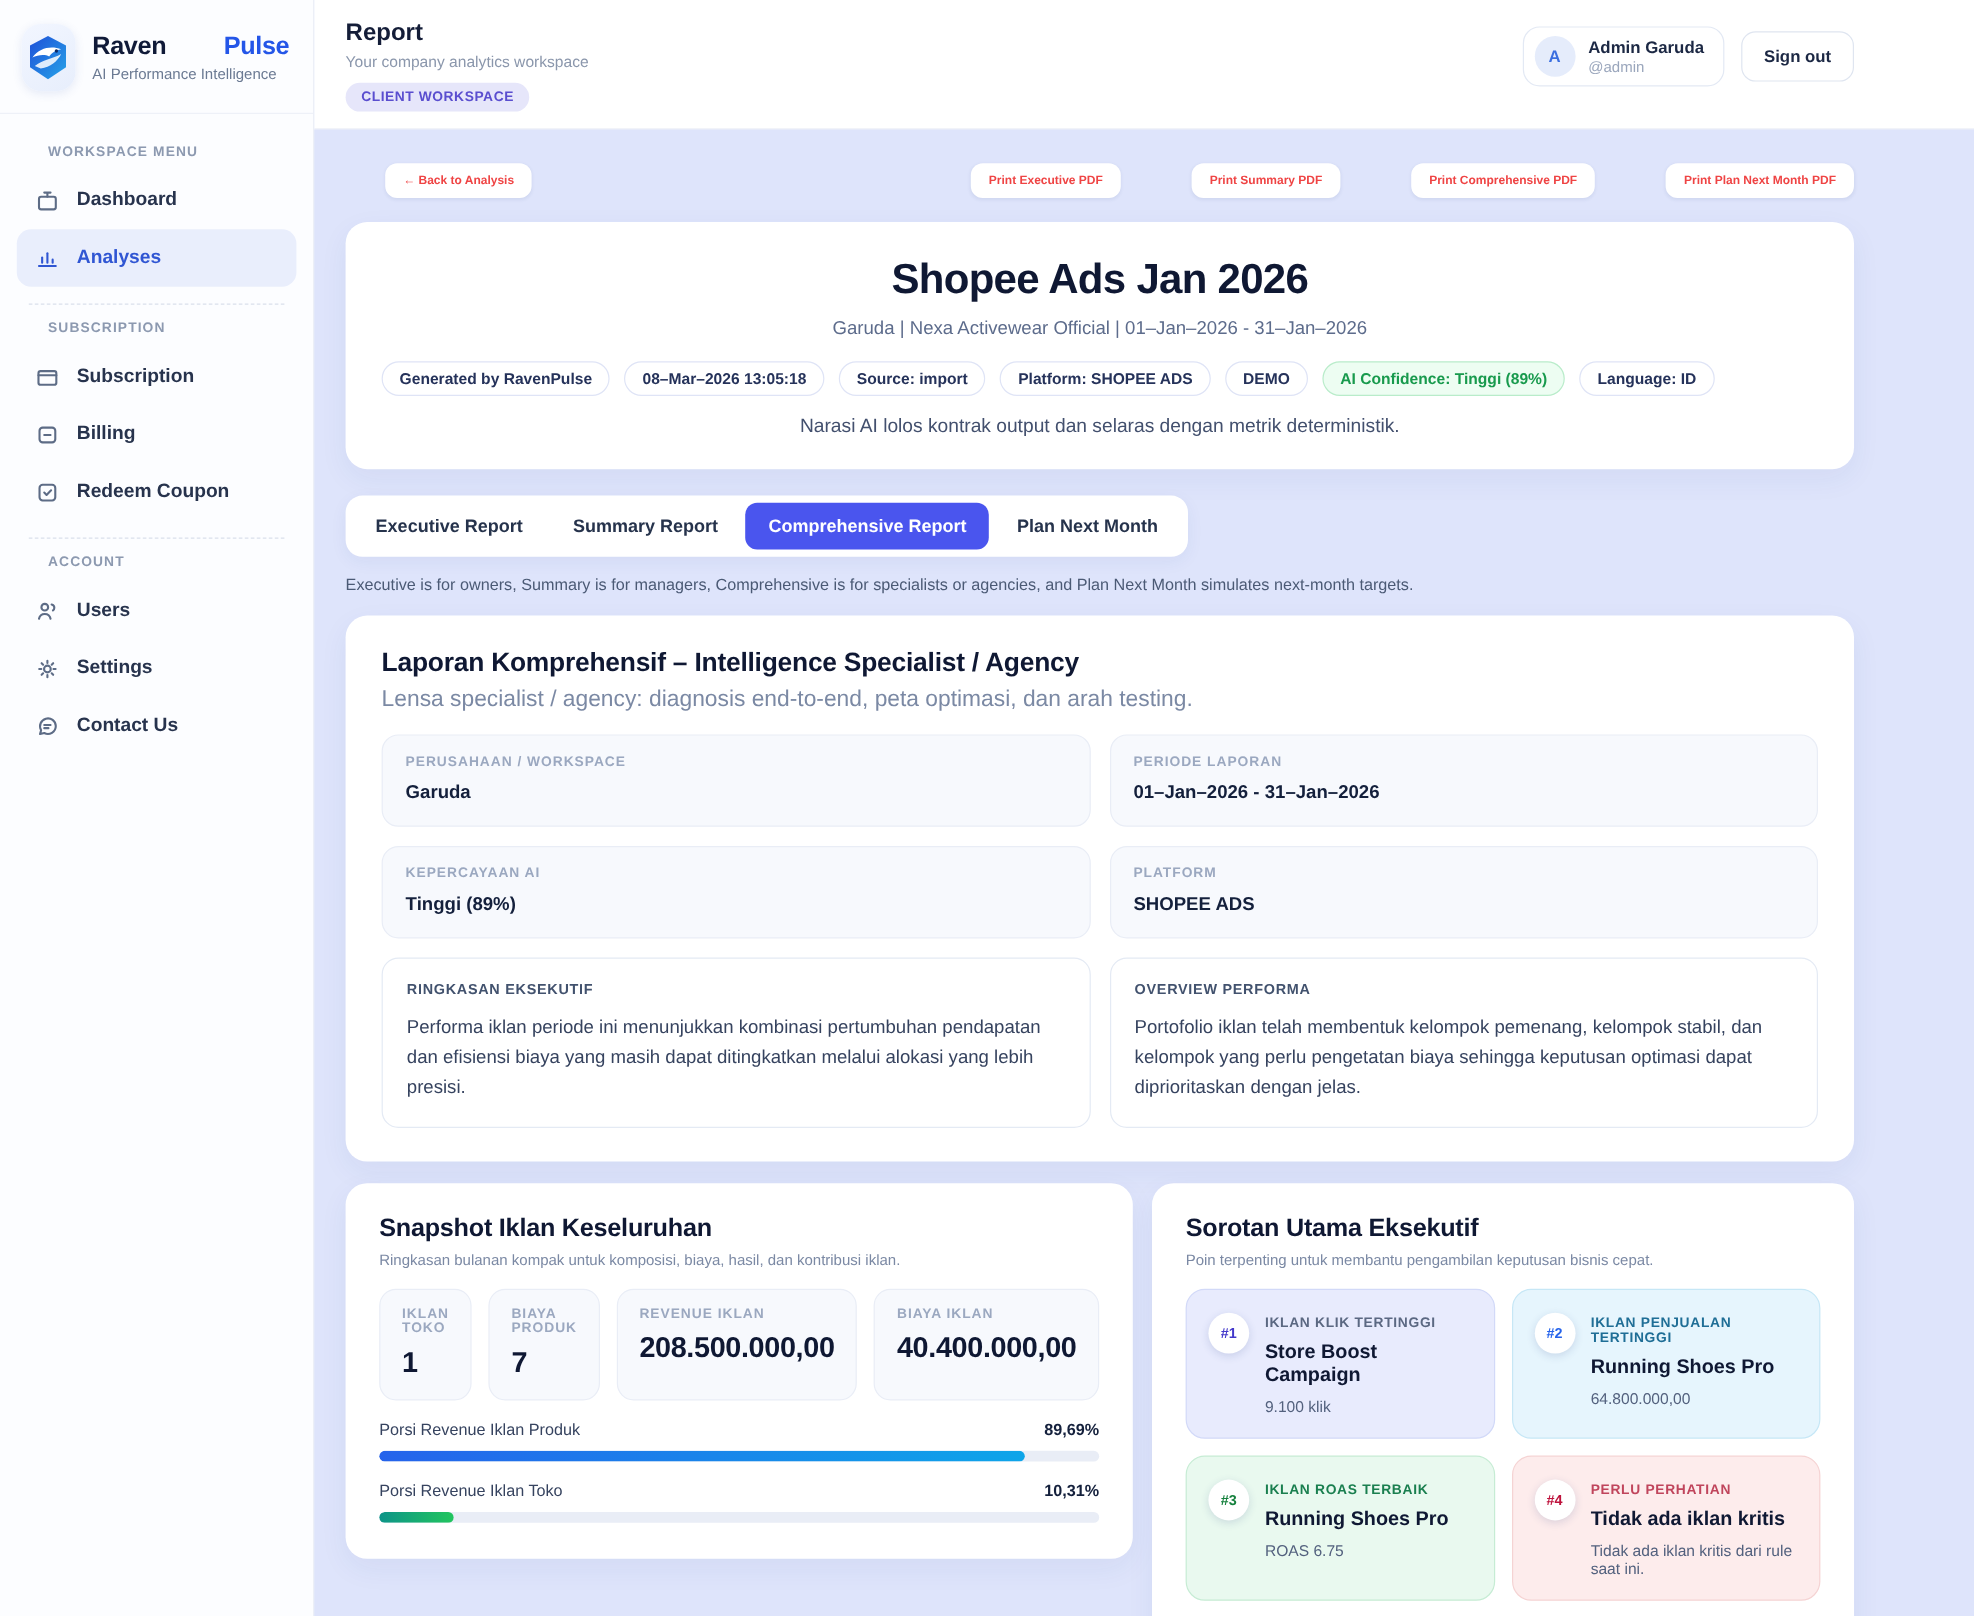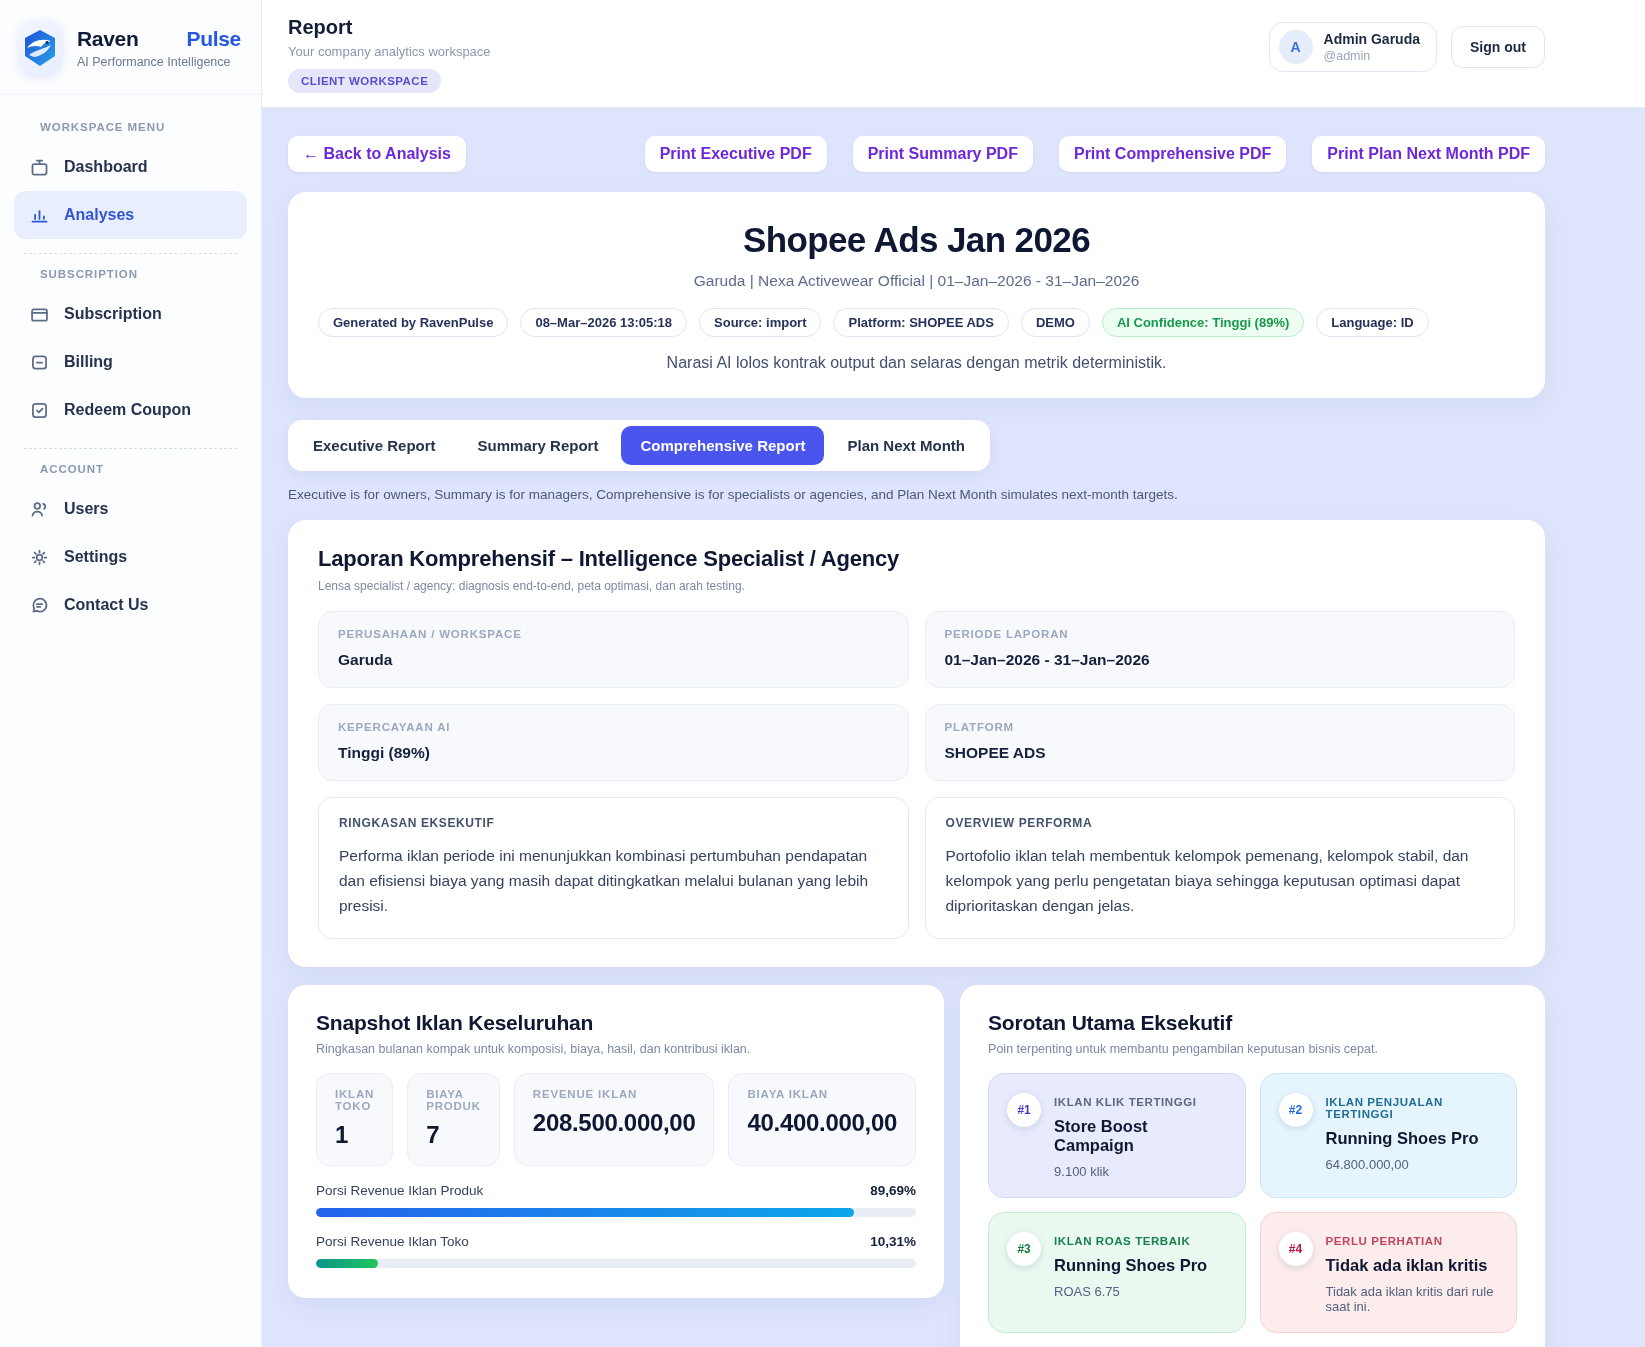--- a/index.html
+++ b/index.html
@@ -31,40 +31,40 @@
   .ws-badge { display:inline-block; margin-top:10px; background:#e6e6fa; color:#5a4ecf; font-size:11.5px; font-weight:800; letter-spacing:.04em; padding:6px 13px; border-radius:999px; }
   .topbar-right { display:flex; align-items:center; gap:14px; margin-top:6px; }
   .user-chip { display:flex; align-items:center; gap:11px; background:#fff; border:1px solid #e3e9f4; border-radius:14px; padding:7px 16px 7px 9px; }
   .avatar { width:34px; height:34px; border-radius:50%; background:#e5ecfb; color:#3b6fe0; font-size:14px; font-weight:800; display:flex; align-items:center; justify-content:center; }
   .user-name { font-size:14px; font-weight:800; color:#1c2844; }
   .user-handle { font-size:12.5px; color:#9aa6bc; margin-top:2px; }
   .signout-btn { background:#fff; border:1px solid #dfe5f0; border-radius:12px; padding:12px 18px; font-size:14px; font-weight:800; color:#1c2844; cursor:pointer; font-family:inherit; }
   .scroll-area { flex:1; background:#dee4fb; padding:28px 100px 0 26px; overflow:hidden; }
   
   .toolbar-row { display:flex; justify-content:space-between; align-items:center; }
-  .pill-btn { background:#fff; border:none; border-radius:10px; padding:9px 15px; font-size:16px; font-weight:700; color:#6d28d9; box-shadow:0 1px 3px rgba(40,60,120,.08); cursor:pointer; font-family:inherit; }
+  .pill-btn { background:#fff; border:none; border-radius:10px; padding:9px 15px; font-size:10px; font-weight:700; color:#ef4444; box-shadow:0 1px 3px rgba(40,60,120,.08); cursor:pointer; font-family:inherit;margin-left:33px; }
   .print-group { display:flex; gap:26px; }
   
   .card { background:#fff; border-radius:18px; box-shadow:0 8px 24px rgba(40,60,130,.06); }
   .report-card { margin-top:20px; padding:28px 30px 26px;text-align:center; }
   .report-title { font-size:35px; font-weight:800; letter-spacing:-0.6px; color:#0f1833; }
   .report-sub { margin-top:12px; font-size:15.5px; color:#5d6c8c; }
   .badge-row { display:flex; flex-wrap:wrap; gap:12px; margin-top:18px; }
   .badge { border:1px solid #dfe4f6; background:#fff; border-radius:999px; padding:6px 14px; font-size:13px; font-weight:700; color:#25325a; }
   .badge.badge-success { background:#edfdf2; border-color:#b9ecca; color:#189a4d; }
   .report-note { margin-top:17px; font-size:16px; color:#43506e; }
   
   .tabs-wrap { margin-top:22px; display:inline-flex; background:#fff; border-radius:14px; padding:6px; gap:4px; box-shadow:0 4px 14px rgba(40,60,130,.06); }
   .tab { padding:11px 19px; border-radius:10px; font-size:15px; font-weight:800; color:#26334c; cursor:pointer; background:transparent; border:none; font-family:inherit; }
   .tab.active { background:#4a55ee; color:#fff; }
   .tabs-helper { margin-top:16px; font-size:13.5px; color:#4b5a75; }
   
   .comp-card { margin-top:18px; padding:26px 30px 28px; }
   .sec-title { font-size:22px; font-weight:800; color:#0f1833; letter-spacing:-0.2px; }
-  .sec-sub { margin-top:7px; font-size:12px; color:#7b89a4; }
+  .sec-sub { margin-top:7px; font-size:19px; color:#7b89a4; }
   .field-grid { margin-top:18px; display:grid; grid-template-columns:1fr 1fr; gap:16px; }
   .field { background:#f7f9fd; border:1px solid #e9edf6; border-radius:14px; padding:16px 19px 18px; }
   .field-label { font-size:11.5px; font-weight:700; letter-spacing:.07em; color:#9ba8c0; }
   .field-value { margin-top:11px; font-size:15.5px; font-weight:800; color:#14203c; }
   .summary-grid { margin-top:16px; display:grid; grid-template-columns:1fr 1fr; gap:16px; }
   .summary-box { background:#fff; border:1px solid #e4eaf4; border-radius:14px; padding:18px 20px 20px; }
   .summary-label { font-size:12px; font-weight:800; letter-spacing:.05em; color:#42526e; }
   .summary-text { margin-top:13px; font-size:15.5px; color:#36435f; line-height:1.62; }
   
   .bottom-row { margin-top:18px; display:grid; grid-template-columns:1fr 1fr; gap:16px; align-items:start; }
@@ -283,21 +283,21 @@
           <div class="field-value">Tinggi (89%)</div>
         </div>
         <div class="field">
           <div class="field-label">PLATFORM</div>
           <div class="field-value">SHOPEE ADS</div>
         </div>
       </div>
       <div class="summary-grid">
         <div class="summary-box">
           <div class="summary-label">RINGKASAN EKSEKUTIF</div>
-          <div class="summary-text">Performa iklan periode ini menunjukkan kombinasi pertumbuhan pendapatan dan efisiensi biaya yang masih dapat ditingkatkan melalui bulanan yang lebih presisi.</div>
+          <div class="summary-text">Performa iklan periode ini menunjukkan kombinasi pertumbuhan pendapatan dan efisiensi biaya yang masih dapat ditingkatkan melalui alokasi yang lebih presisi.</div>
         </div>
         <div class="summary-box">
           <div class="summary-label">OVERVIEW PERFORMA</div>
           <div class="summary-text">Portofolio iklan telah membentuk kelompok pemenang, kelompok stabil, dan kelompok yang perlu pengetatan biaya sehingga keputusan optimasi dapat diprioritaskan dengan jelas.</div>
         </div>
       </div>
     </section>
 
     <div class="bottom-row">
 

